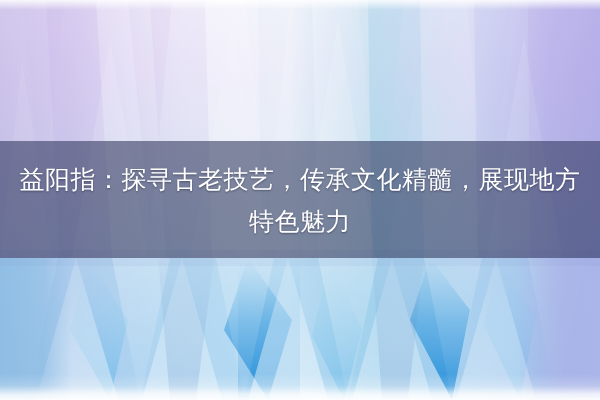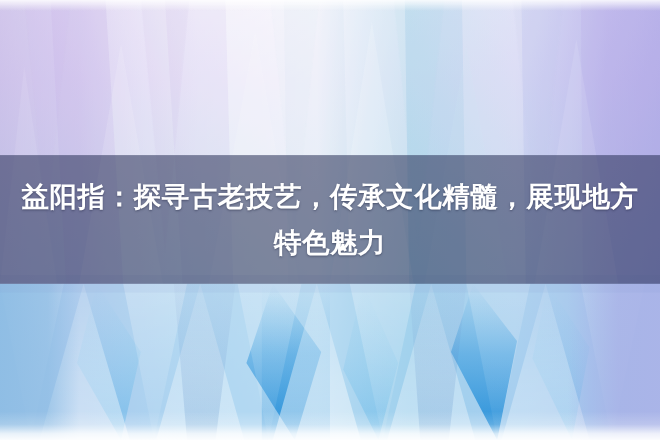--- a/index.html
+++ b/index.html
@@ -42,21 +42,21 @@
     box-sizing: border-box;
     padding: 0 8px;
   }
 
   #title-text {
     margin: 0;
     width: 100%;
     text-align: center;
     color: #ffffff;
     font-family: "Liberation Sans", "DejaVu Sans", sans-serif;
-    font-weight: bold;
+    font-weight: normal;
     font-size: 25px;
     line-height: 42px;
     letter-spacing: 0.5px;
     text-shadow: 0 1px 2px rgba(20, 24, 50, 0.45);
     white-space: normal;
   }
 
   
   #bottom-fade {
     position: absolute;

